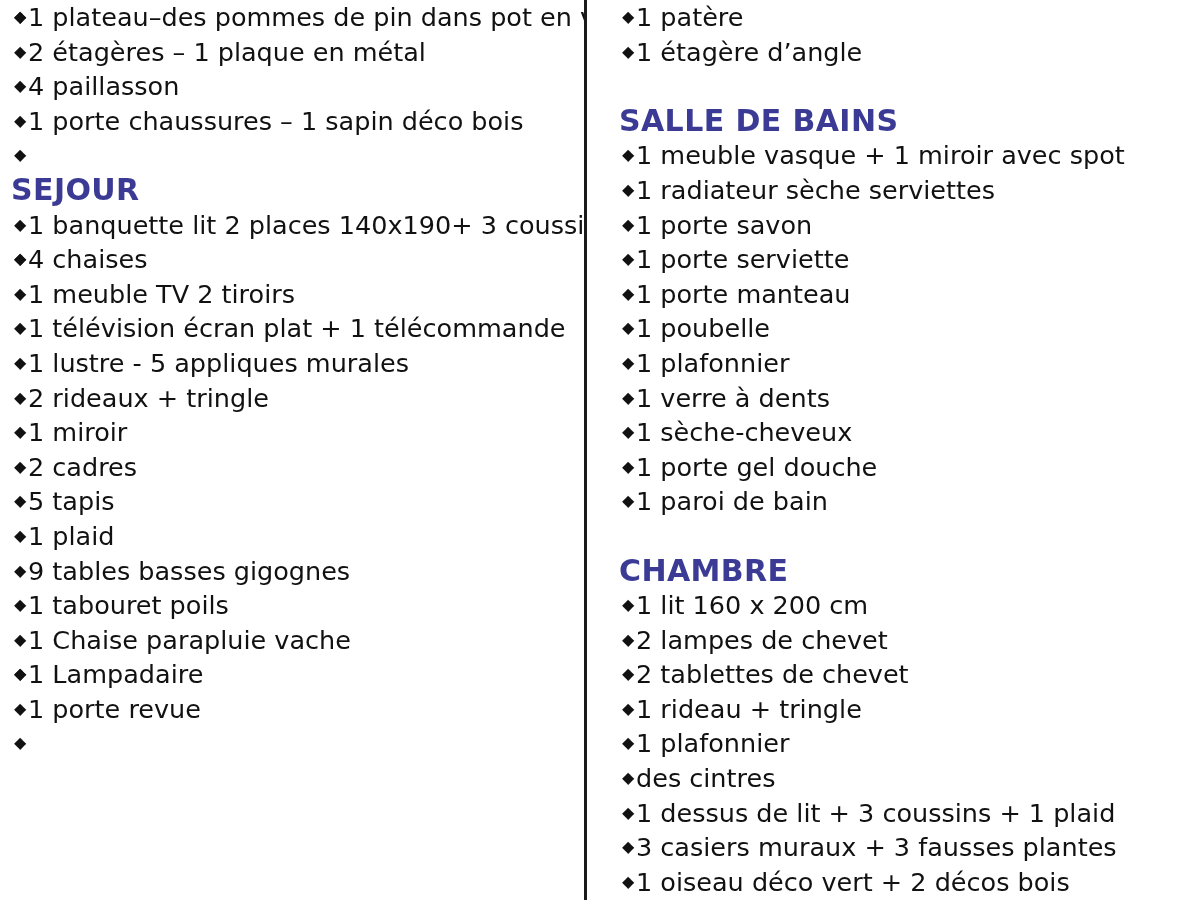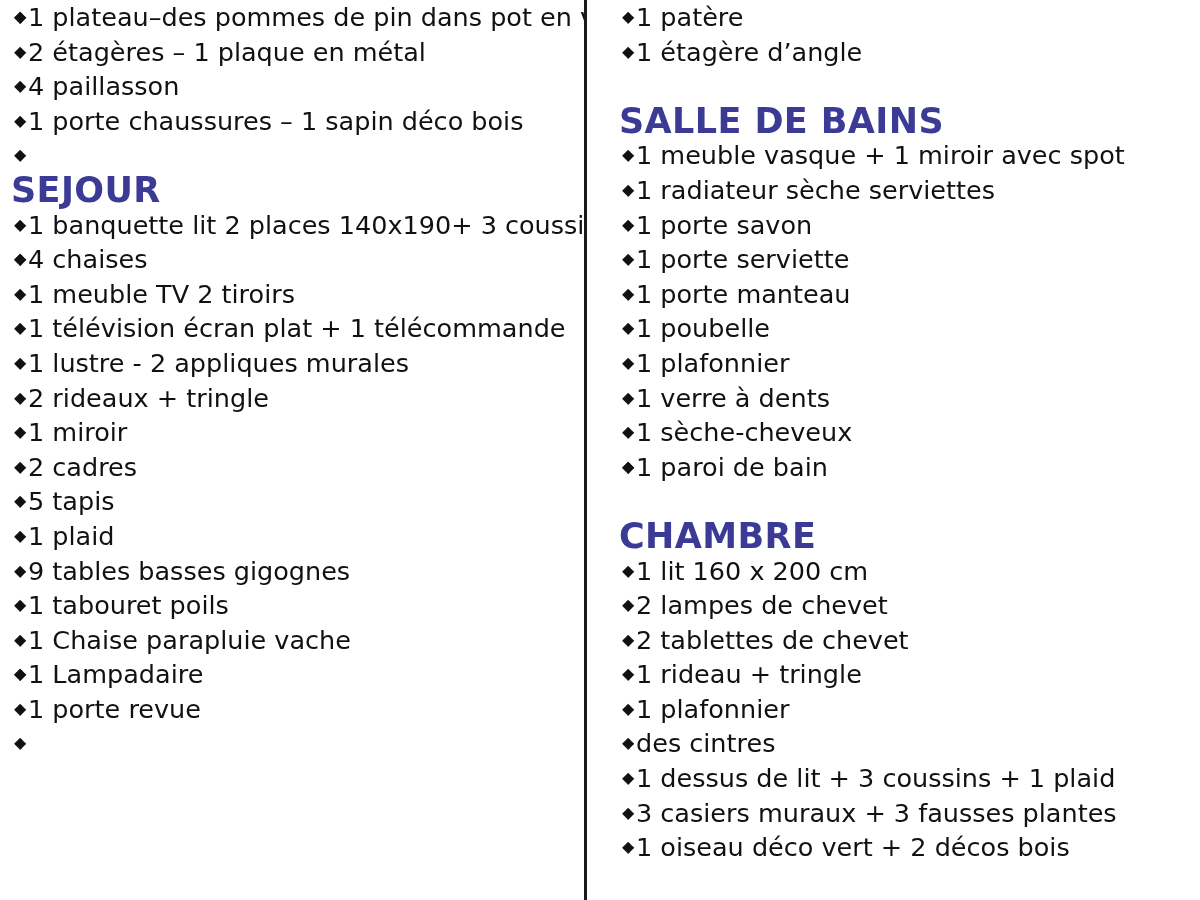--- a/index.html
+++ b/index.html
@@ -51,21 +51,21 @@
   .column-right {
     width: 616px;
     padding: 0 10px 0 38px;
   }
 
   .block {
     display: block;
   }
 
   .section-heading {
-    font-size: 35px;
+    font-size: 30px;
     font-weight: 700;
     letter-spacing: 0.4px;
     line-height: 34.6px;
     color: #3b3b96;
     white-space: nowrap;
     margin-left: -3px;
   }
 
   
   .spacer {
@@ -114,21 +114,21 @@
         </div>
         <div class="block">
           <div class="spacer"></div>
           <div class="section-heading">SEJOUR</div>
           <ul class="items">
             <li><span class="bullet">◆</span><span>1 banquette lit 2 places 140x190+ 3 coussins</span></li>
             <li><span class="bullet">◆</span></li>
             <li><span class="bullet">◆</span><span>4 chaises</span></li>
             <li><span class="bullet">◆</span><span>1 meuble TV 2 tiroirs</span></li>
             <li><span class="bullet">◆</span><span>1 télévision écran plat + 1 télécommande</span></li>
-            <li><span class="bullet">◆</span><span>1 lustre  -  2 appliques murales</span></li>
+            <li><span class="bullet">◆</span><span>1 lustre  -  5 appliques murales</span></li>
             <li><span class="bullet">◆</span><span>2 rideaux + tringle</span></li>
             <li><span class="bullet">◆</span><span>1 miroir</span></li>
             <li><span class="bullet">◆</span><span>2 cadres</span></li>
             <li><span class="bullet">◆</span><span>5 tapis</span></li>
             <li><span class="bullet">◆</span><span>1 plaid</span></li>
             <li><span class="bullet">◆</span><span>9 tables basses gigognes</span></li>
             <li><span class="bullet">◆</span><span>1 tabouret poils</span></li>
             <li><span class="bullet">◆</span><span>1 Chaise parapluie vache</span></li>
             <li><span class="bullet">◆</span></li>
             <li><span class="bullet">◆</span><span>1 Lampadaire</span></li>
@@ -150,21 +150,21 @@
           <ul class="items">
             <li><span class="bullet">◆</span><span>1 meuble vasque + 1 miroir avec spot</span></li>
             <li><span class="bullet">◆</span><span>1 radiateur sèche serviettes</span></li>
             <li><span class="bullet">◆</span><span>1 porte savon</span></li>
             <li><span class="bullet">◆</span><span>1 porte serviette</span></li>
             <li><span class="bullet">◆</span><span>1 porte manteau</span></li>
             <li><span class="bullet">◆</span><span>1 poubelle</span></li>
             <li><span class="bullet">◆</span><span>1 plafonnier</span></li>
             <li><span class="bullet">◆</span><span>1 verre à dents</span></li>
             <li><span class="bullet">◆</span><span>1 sèche-cheveux</span></li>
-            <li><span class="bullet">◆</span></li>
+            <li><span class="bullet">◆</span><span>1 porte gel douche</span></li>
             <li><span class="bullet">◆</span><span>1 paroi de bain</span></li>
           </ul>
         </div>
         <div class="block">
           <div class="spacer"></div>
           <div class="section-heading">CHAMBRE</div>
           <ul class="items">
             <li><span class="bullet">◆</span><span>1 lit 160 x 200 cm</span></li>
             <li><span class="bullet">◆</span><span>2 lampes de chevet</span></li>
             <li><span class="bullet">◆</span><span>2 tablettes de chevet</span></li>

